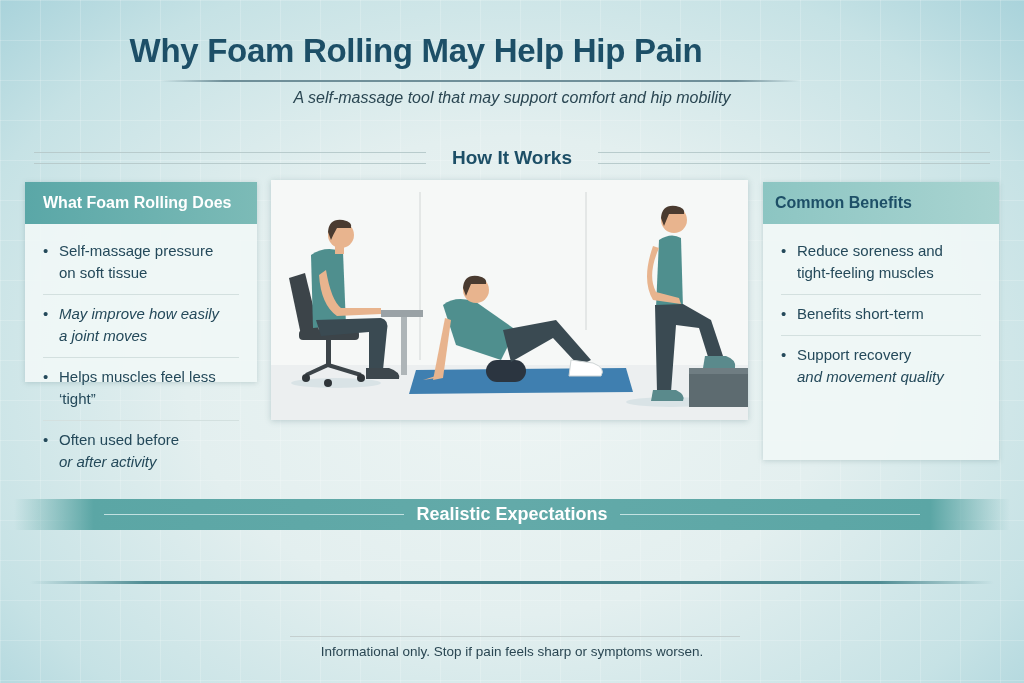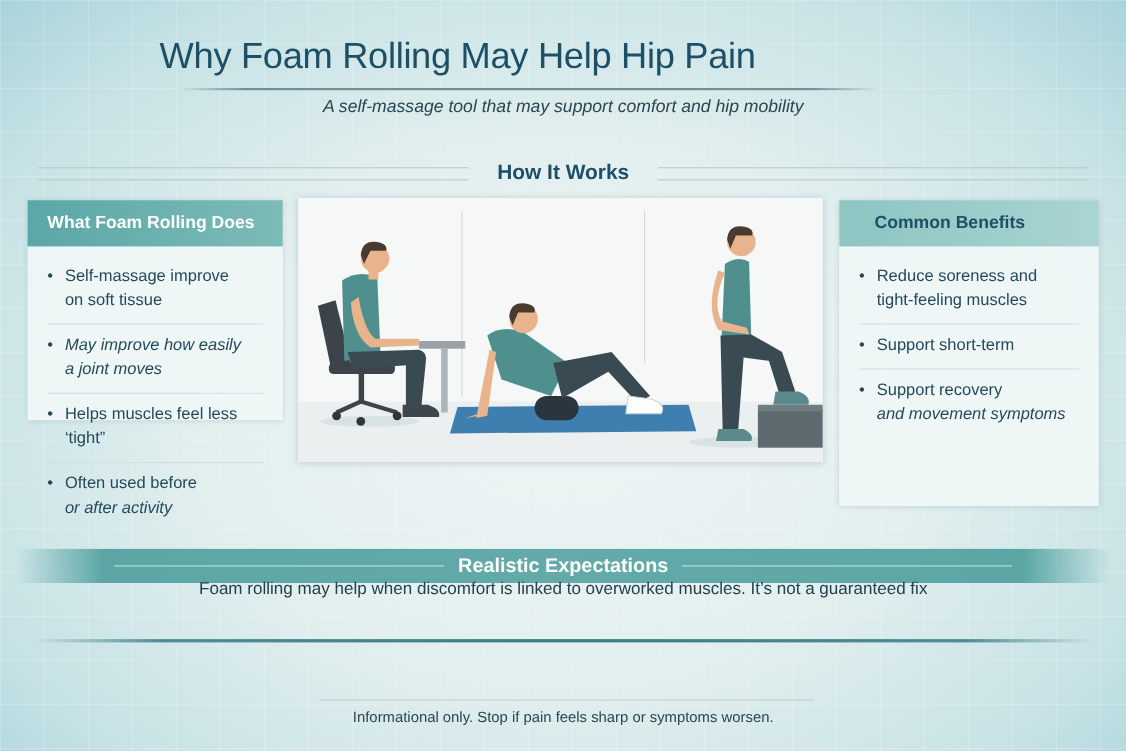--- a/index.html
+++ b/index.html
@@ -8,21 +8,21 @@
     font-family: "Liberation Sans", "DejaVu Sans", sans-serif;
     background:
       linear-gradient(rgba(255,255,255,0.18) 1px, transparent 1px) 0 0/40px 40px,
       linear-gradient(90deg, rgba(255,255,255,0.18) 1px, transparent 1px) 0 0/40px 40px,
       radial-gradient(ellipse at 50% 55%, #eef5f4 0%, #e3efef 45%, #c6e2e5 80%, #a9d3db 100%);
     color: #1f4a5c;
     position: relative;
   }
   .title {
     position: absolute; left: 0; width: 832px; top: 32px;
-    text-align: center; font-size: 33px; font-weight: normal; color: #1d4f67;
+    text-align: center; font-size: 33px; font-weight: bold; color: #1d4f67;
     letter-spacing: -0.3px;
   }
   .title-rule {
     position: absolute; left: 160px; width: 640px; top: 80px; height: 2px;
     background: linear-gradient(90deg, transparent, #6f8f99 10%, #6f8f99 90%, transparent);
   }
   .subtitle {
     position: absolute; left: 0; width: 1024px; top: 89px;
     text-align: center; font-size: 16px; font-style: italic; color: #2a4652;
   }
@@ -42,21 +42,21 @@
     background: rgba(240,247,246,0.92);
     box-shadow: 0 1px 5px rgba(80,120,125,0.25);
   }
   .panel.left { left: 25px; width: 232px; height: 200px; }
   .panel.right { left: 763px; width: 236px; height: 278px; }
   .panel .panel-head {
     height: 42px; display: flex; align-items: center; padding-left: 18px;
     font-size: 16px; font-weight: bold;
   }
   .panel.left .panel-head { background: linear-gradient(90deg, #5aa7a7, #7cbbb7); color: #ffffff; }
-  .panel.right .panel-head { background: linear-gradient(90deg, #8cc5c2, #a9d4d1); color: #1d4f67; padding-left: 32px; }
+  .panel.right .panel-head { background: linear-gradient(90deg, #8cc5c2, #a9d4d1); color: #1d4f67; padding-left: 12px; }
   .panel ul { list-style: none; padding: 8px 18px 0 18px; }
   .panel li {
     position: relative; padding: 8px 0 10px 16px;
     font-size: 15px; line-height: 22px; color: #24495a;
     border-bottom: 1px solid #d3e0df;
   }
   .panel li:last-child { border-bottom: none; }
   .panel li::before {
     content: "•"; position: absolute; left: 0; top: 8px; color: #24495a;
   }
@@ -104,21 +104,21 @@
 <div class="section-head">
   <div class="lines left"></div>
   <span class="label">How It Works</span>
   <div class="lines right"></div>
 </div>
 
 <div class="panel left">
   <div class="panel-head">What Foam Rolling Does</div>
   <ul>
     <li>
-      <span>Self-massage improve</span><br>
+      <span>Self-massage pressure</span><br>
       <span>on soft tissue</span>
     </li>
     <li>
       <span class="it">May improve how easily</span><br>
       <span class="it">a joint moves</span>
     </li>
     <li>
       <span>Helps muscles feel less ‘tight”</span>
     </li>
     <li>
@@ -203,33 +203,33 @@
 </div>
 
 <div class="panel right">
   <div class="panel-head">Common Benefits</div>
   <ul>
     <li>
       <span>Reduce soreness and</span><br>
       <span>tight-feeling muscles</span>
     </li>
     <li>
-      <span>Support short-term</span><br>
+      <span>Benefits short-term</span><br>
     </li>
     <li>
       <span>Support recovery</span><br>
-      <span class="it">and movement symptoms</span>
+      <span class="it">and movement quality</span>
     </li>
   </ul>
 </div>
 
 <div class="expect-band">
   <div class="bline left"></div>
   <span class="label">Realistic Expectations</span>
   <div class="bline right"></div>
 </div>
 <div class="expect-text">
-  <span>Foam rolling may help when discomfort is linked to overworked muscles. It’s not a guaranteed fix</span><br>
+  <br>
 </div>
 <div class="expect-rule"></div>
 
 <div class="footer-rule"></div>
 <div class="footer">Informational only. Stop if pain feels sharp or symptoms worsen.</div>
 
 </body></html>

